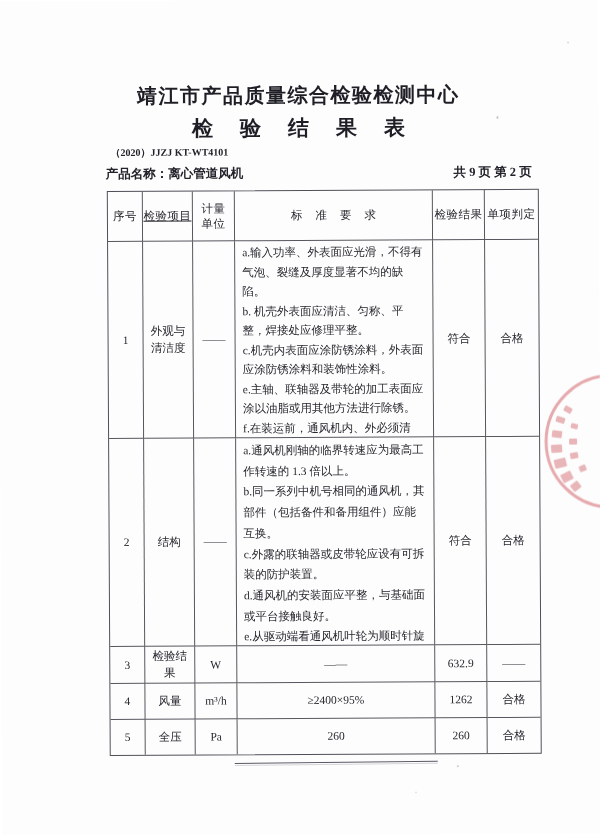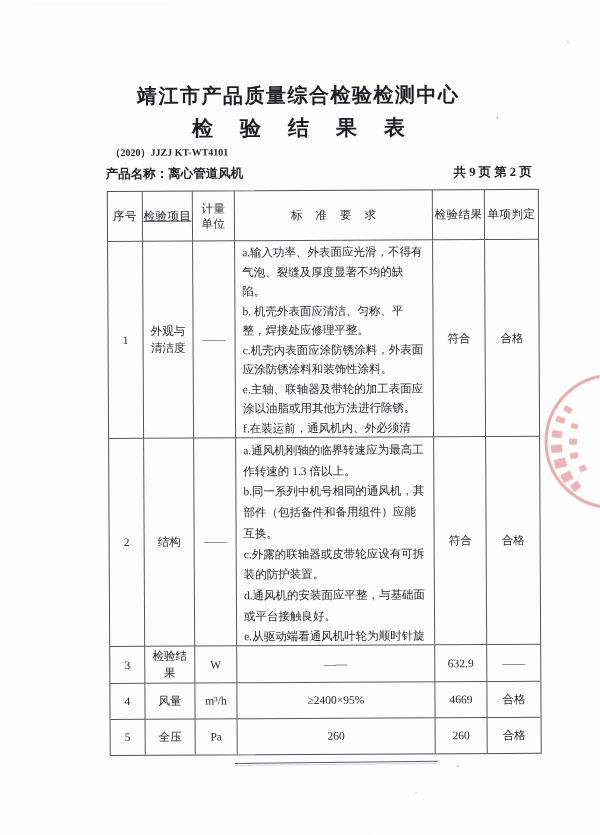--- a/index.html
+++ b/index.html
@@ -145,21 +145,21 @@
     <div class="cell item-cell">检验结果</div>
     <div class="cell">W</div>
     <div class="cell">——</div>
     <div class="cell">632.9</div>
     <div class="cell last-col">——</div>
 
     <div class="cell">4</div>
     <div class="cell item-cell">风量</div>
     <div class="cell">m³/h</div>
     <div class="cell">≥2400×95%</div>
-    <div class="cell">4669</div>
+    <div class="cell">1262</div>
     <div class="cell last-col">合格</div>
 
     <div class="cell last-row">5</div>
     <div class="cell last-row item-cell">全压</div>
     <div class="cell last-row">Pa</div>
     <div class="cell last-row">260</div>
     <div class="cell last-row">260</div>
     <div class="cell last-row last-col">合格</div>
   </div>
 

